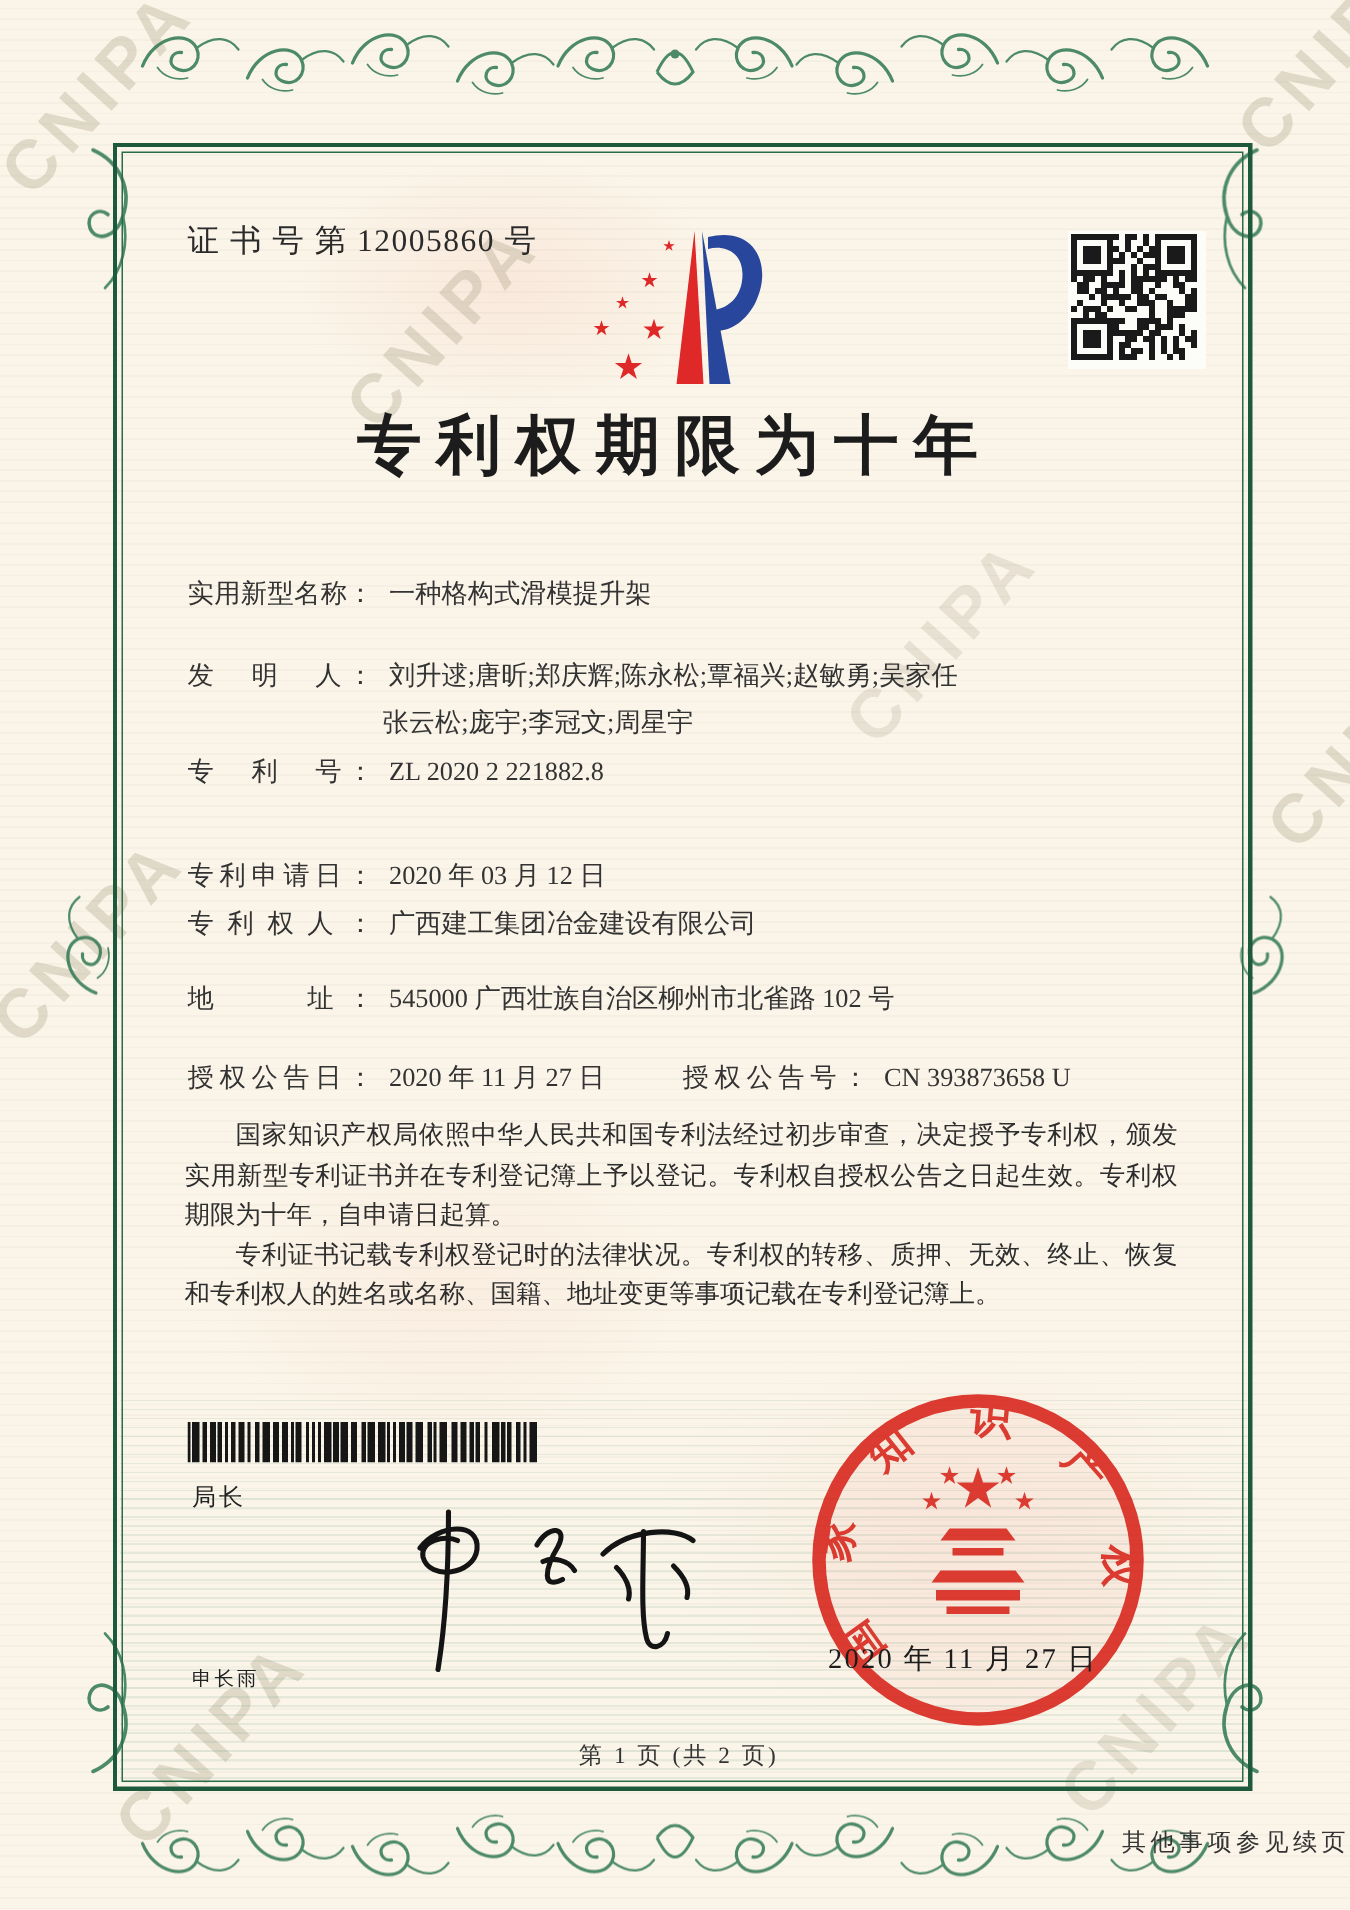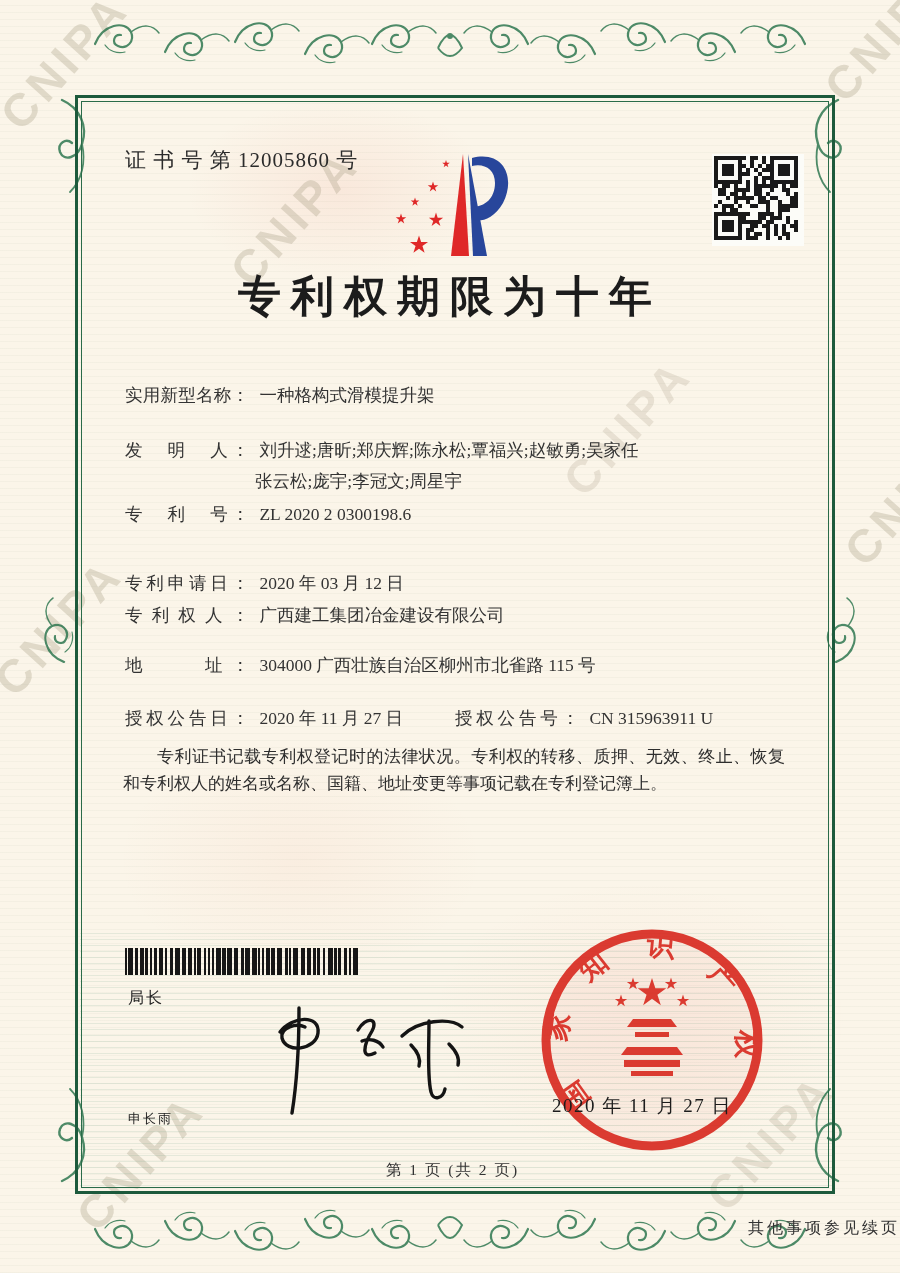--- a/index.html
+++ b/index.html
@@ -413,48 +413,49 @@
     <div class="val2">张云松;庞宇;李冠文;周星宇</div>
   </div>
 
   <div class="frow" style="top:380px">
     <span class="lbl">实用新型名称：</span>
     <span class="val">一种格构式滑模提升架</span>
   </div>
 
   <div class="frow" style="top:499px">
     <span class="lbl">专　利　号：</span>
-    <span class="val">ZL 2020 2 0300198.6</span>
+    <span class="val">ZL 2020 2 221882.8</span>
   </div>
 
   <div class="frow" style="top:568px">
     <span class="lbl">专利申请日：</span>
     <span class="val">2020 年 03 月 12 日</span>
   </div>
 
   <div class="frow" style="top:600px">
     <span class="lbl">专利权人：</span>
     <span class="val">广西建工集团冶金建设有限公司</span>
   </div>
 
   <div class="frow" style="top:650px">
     <span class="lbl">地　　址：</span>
-    <span class="val">304000 广西壮族自治区柳州市北雀路 115 号</span>
+    <span class="val">545000 广西壮族自治区柳州市北雀路 102 号</span>
   </div>
 
   <div class="frow" style="top:703px">
     <span class="lbl">授权公告日：</span>
     <span class="val">2020 年 11 月 27 日</span>
     <span class="pair2">
       <span class="lbl">授权公告号：</span>
-      <span class="val">CN 315963911 U</span>
+      <span class="val">CN 393873658 U</span>
     </span>
   </div>
 
   <div class="abs paras">
+    <p>国家知识产权局依照中华人民共和国专利法经过初步审查，决定授予专利权，颁发实用新型专利证书并在专利登记簿上予以登记。专利权自授权公告之日起生效。专利权期限为十年，自申请日起算。</p>
     <p>专利证书记载专利权登记时的法律状况。专利权的转移、质押、无效、终止、恢复和专利权人的姓名或名称、国籍、地址变更等事项记载在专利登记簿上。</p>
   </div>
 
   <svg class="abs barcode" width="236" height="27" viewBox="0 0 236 27" id="bcsvg">
       <rect x="0" y="0" width="2" height="27" fill="#161616"></rect>
       <rect x="3" y="0" width="5" height="27" fill="#161616"></rect>
       <rect x="10" y="0" width="3" height="27" fill="#161616"></rect>
       <rect x="15" y="0" width="4" height="27" fill="#161616"></rect>
       <rect x="20" y="0" width="3" height="27" fill="#161616"></rect>
       <rect x="25" y="0" width="2" height="27" fill="#161616"></rect>

